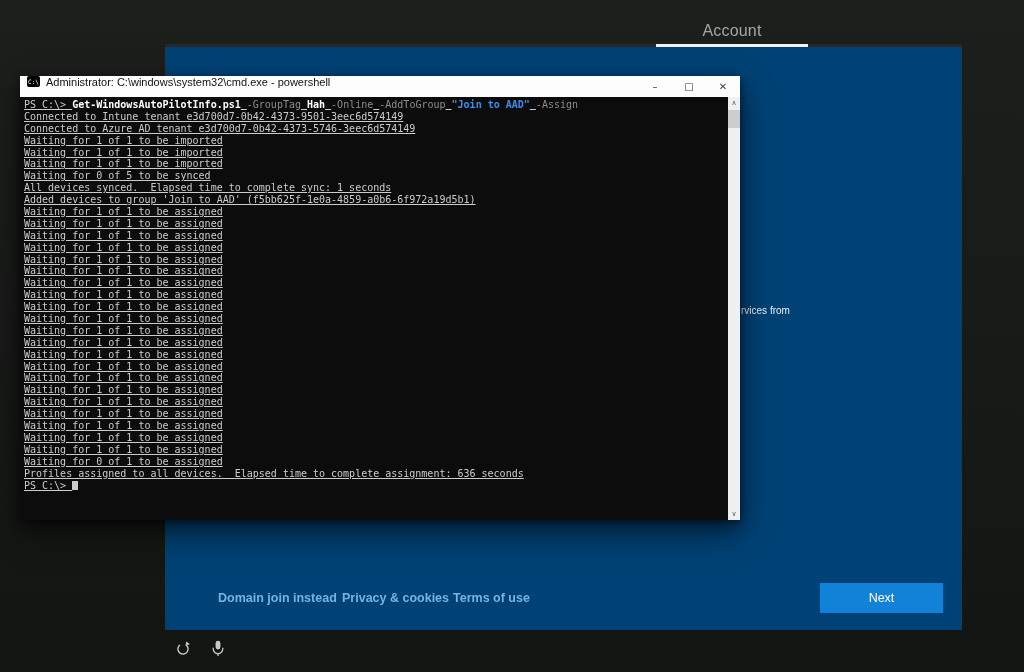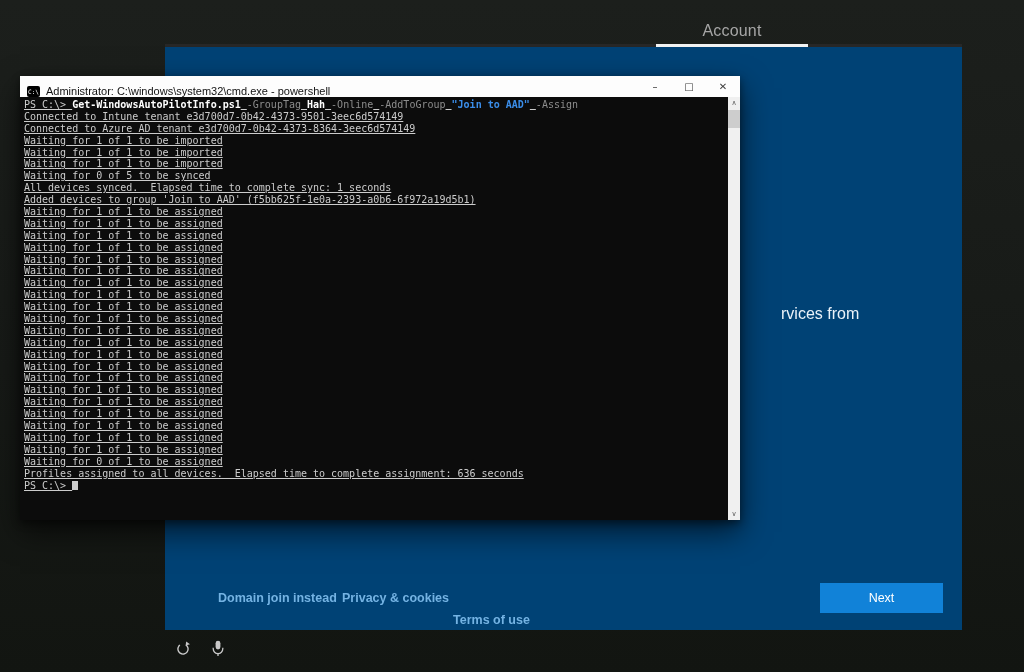--- a/index.html
+++ b/index.html
@@ -10,38 +10,38 @@
   }
   
   .tab-label{
     position:absolute;left:656px;top:22px;width:152px;text-align:center;
     color:#a6a6a6;font-size:16px;letter-spacing:.2px;cursor:default;
   }
   .tab-strip-line{position:absolute;left:165px;top:44px;width:797px;height:3px;background:#272727;}
   .tab-indicator{position:absolute;left:656px;top:44px;width:152px;height:3px;background:#f2f2f2;}
   
   .blue-panel{position:absolute;left:165px;top:47px;width:797px;height:583px;background:#004275;}
-  .partial-text{position:absolute;left:741px;top:305px;color:#eaf2f9;font-size:16px;margin-left:40px;}
+  .partial-text{position:absolute;left:741px;top:305px;color:#eaf2f9;font-size:10px;}
   .footer-link{position:absolute;top:591px;color:#74b3e3;font-size:12.5px;font-weight:700;cursor:pointer;padding-left:28px;}
-  .link-1{left:190px;} .link-2{left:314px;} .link-3{left:425px;margin-top:22px;}
+  .link-1{left:190px;} .link-2{left:314px;} .link-3{left:425px;}
   .next-btn{
     position:absolute;left:820px;top:583px;width:123px;height:30px;border:none;
     background:#1182d8;color:#ffffff;font-size:12.5px;font-family:"Liberation Sans",sans-serif;
     cursor:pointer;
   }
   
   .status-icons{position:absolute;left:175px;top:640px;display:flex;gap:20px;align-items:center;}
   .status-icons span{display:inline-block;width:16px;height:17px;cursor:pointer;}
   
   .cmd-window{
     position:absolute;left:20px;top:76px;width:720px;height:444px;
     box-shadow:0 12px 28px rgba(0,0,0,.6),0 3px 8px rgba(0,0,0,.45);
   }
   .titlebar{
-    height:21px;background:#fdfdfd;display:flex;align-items:flex-end;
+    height:21px;background:#fdfdfd;display:flex;align-items:flex-start;
     font-size:11px;color:#111;
   }
   .cmdicon{
     width:13px;height:11px;background:#000;color:#fff;border-radius:2px;
     font-size:6px;line-height:11px;text-align:center;margin:0 6px 0 7px;
     font-family:"DejaVu Sans Mono",monospace;flex:0 0 auto;
   }
   .titlebar-title{flex:1 1 auto;white-space:nowrap;overflow:hidden;}
   .win-btn{
     flex:0 0 34px;text-align:center;color:#3c3c3c;font-size:10px;line-height:21px;cursor:pointer;
@@ -88,27 +88,27 @@
       <span class="cmdicon">C:\</span>
       <span class="titlebar-title">Administrator: C:\windows\system32\cmd.exe - powershell</span>
       <span class="win-btn">–</span>
       <span class="win-btn">□</span>
       <span class="win-btn">✕</span>
     </div>
     <div class="console-area">
       <div class="console-text">
           <div class="console-line"><span class="c-plain">PS C:\&gt; </span><span class="c-cmd">Get-WindowsAutoPilotInfo.ps1</span><span class="c-plain"> </span><span class="c-param">-GroupTag</span><span class="c-plain"> </span><span class="c-cmd">Hah</span><span class="c-plain"> </span><span class="c-param">-Online</span><span class="c-plain"> </span><span class="c-param">-AddToGroup</span><span class="c-plain"> </span><span class="c-str">"Join to AAD"</span><span class="c-plain"> </span><span class="c-param">-Assign</span></div>
           <div class="console-line"><span class="c-plain">Connected to Intune tenant e3d700d7-0b42-4373-9501-3eec6d574149</span></div>
-          <div class="console-line"><span class="c-plain">Connected to Azure AD tenant e3d700d7-0b42-4373-8364-3eec6d574149</span></div>
+          <div class="console-line"><span class="c-plain">Connected to Azure AD tenant e3d700d7-0b42-4373-5746-3eec6d574149</span></div>
           <div class="console-line"><span class="c-plain">Waiting for 1 of 1 to be imported</span></div>
           <div class="console-line"><span class="c-plain">Waiting for 1 of 1 to be imported</span></div>
           <div class="console-line"><span class="c-plain">Waiting for 1 of 1 to be imported</span></div>
           <div class="console-line"><span class="c-plain">Waiting for 0 of 5 to be synced</span></div>
           <div class="console-line"><span class="c-plain">All devices synced.  Elapsed time to complete sync: 1 seconds</span></div>
-          <div class="console-line"><span class="c-plain">Added devices to group 'Join to AAD' (f5bb625f-1e0a-2393-a0b6-6f972a19d5b1)</span></div>
+          <div class="console-line"><span class="c-plain">Added devices to group 'Join to AAD' (f5bb625f-1e0a-4859-a0b6-6f972a19d5b1)</span></div>
           <div class="console-line"><span class="c-plain">Waiting for 1 of 1 to be assigned</span></div>
           <div class="console-line"><span class="c-plain">Waiting for 1 of 1 to be assigned</span></div>
           <div class="console-line"><span class="c-plain">Waiting for 1 of 1 to be assigned</span></div>
           <div class="console-line"><span class="c-plain">Waiting for 1 of 1 to be assigned</span></div>
           <div class="console-line"><span class="c-plain">Waiting for 1 of 1 to be assigned</span></div>
           <div class="console-line"><span class="c-plain">Waiting for 1 of 1 to be assigned</span></div>
           <div class="console-line"><span class="c-plain">Waiting for 1 of 1 to be assigned</span></div>
           <div class="console-line"><span class="c-plain">Waiting for 1 of 1 to be assigned</span></div>
           <div class="console-line"><span class="c-plain">Waiting for 1 of 1 to be assigned</span></div>
           <div class="console-line"><span class="c-plain">Waiting for 1 of 1 to be assigned</span></div>

